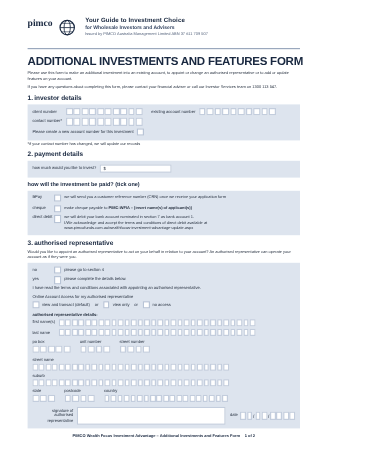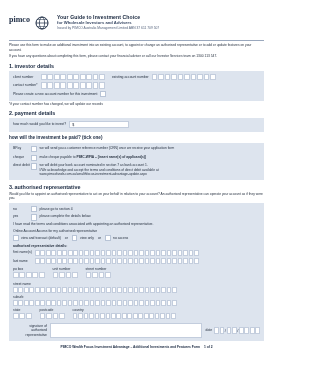--- a/index.html
+++ b/index.html
@@ -1,21 +1,21 @@
 <!DOCTYPE html>
 <html><head>
 <meta charset="utf-8">
 <style>
   html,body{margin:0;padding:0;}
   body{
     width:273px;height:386px;background:#ffffff;
     font-family:"Liberation Sans", sans-serif;
     color:#1d2733;overflow:hidden;position:relative;
   }
-  .page{width:273px;height:342px;position:relative;box-sizing:border-box;padding:0 9px;}
+  .page{width:273px;height:342px;position:relative;box-sizing:border-box;padding:0 23px;}
 
   
   .hdr{display:flex;align-items:flex-start;padding-top:13px;height:24px;}
   .logo{width:42px;height:19px;position:relative;flex:0 0 auto;margin-right:6px;}
   .logo svg{display:block;}
   .hdr-txt{padding-top:1px;}
   .hdr-line1{font-size:5.1px;font-weight:bold;color:#13223a;letter-spacing:.1px;line-height:6px;}
   .hdr-line2{font-size:4.2px;font-weight:bold;color:#3a4a66;line-height:5px;}
   .hdr-line3{font-size:3.3px;color:#55637c;line-height:4.4px;margin-top:.5px;}
 
@@ -79,20 +79,21 @@
       </svg>
     </div>
     <div class="hdr-txt">
       <div class="hdr-line1">Your Guide to Investment Choice</div>
       <div class="hdr-line2">for Wholesale Investors and Advisers</div>
       <div class="hdr-line3">Issued by PIMCO Australia Management Limited ABN 37 611 709 507</div>
     </div>
   </div>
   <div class="rule"></div>
 
+  <div class="title">ADDITIONAL INVESTMENTS AND FEATURES FORM</div>
   <div class="intro">
     <p>Please use this form to make an additional investment into an existing account, to appoint or change an authorised representative or to add or update features on your account.</p>
     <p>If you have any questions about completing this form, please contact your financial adviser or call our Investor Services team on 1300 113 547.</p>
   </div>
 
   <div class="sec">
     <span class="num">1.</span><span>investor details</span>
   </div>
 
   <div class="panel">

